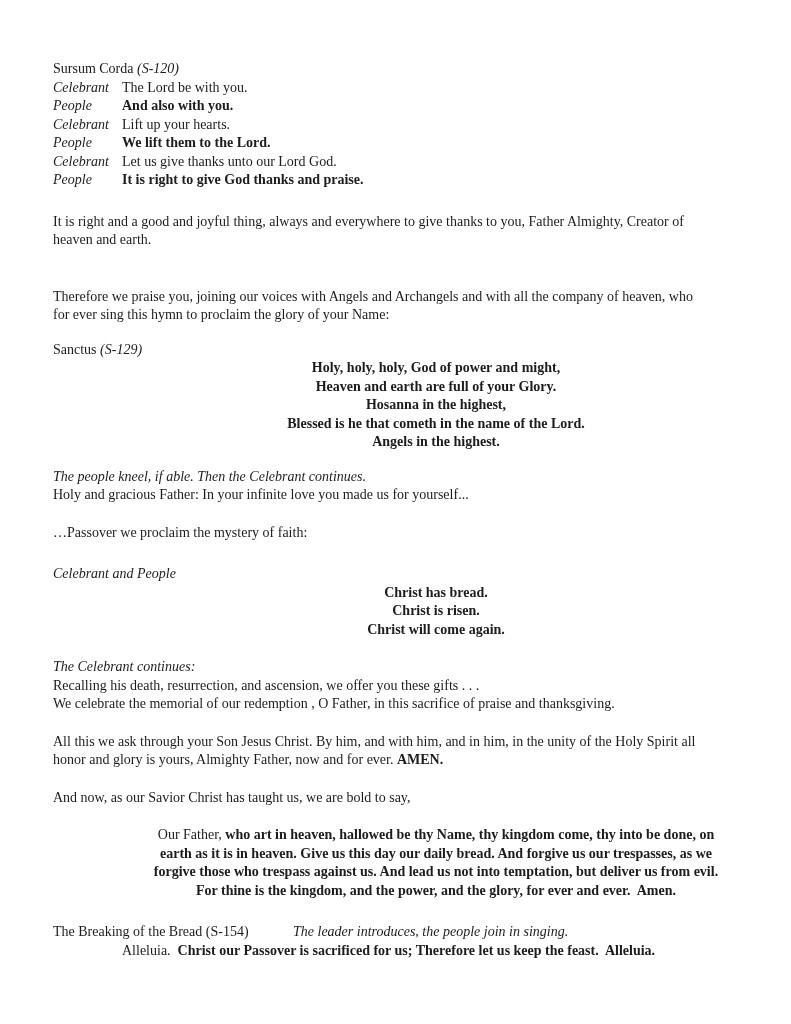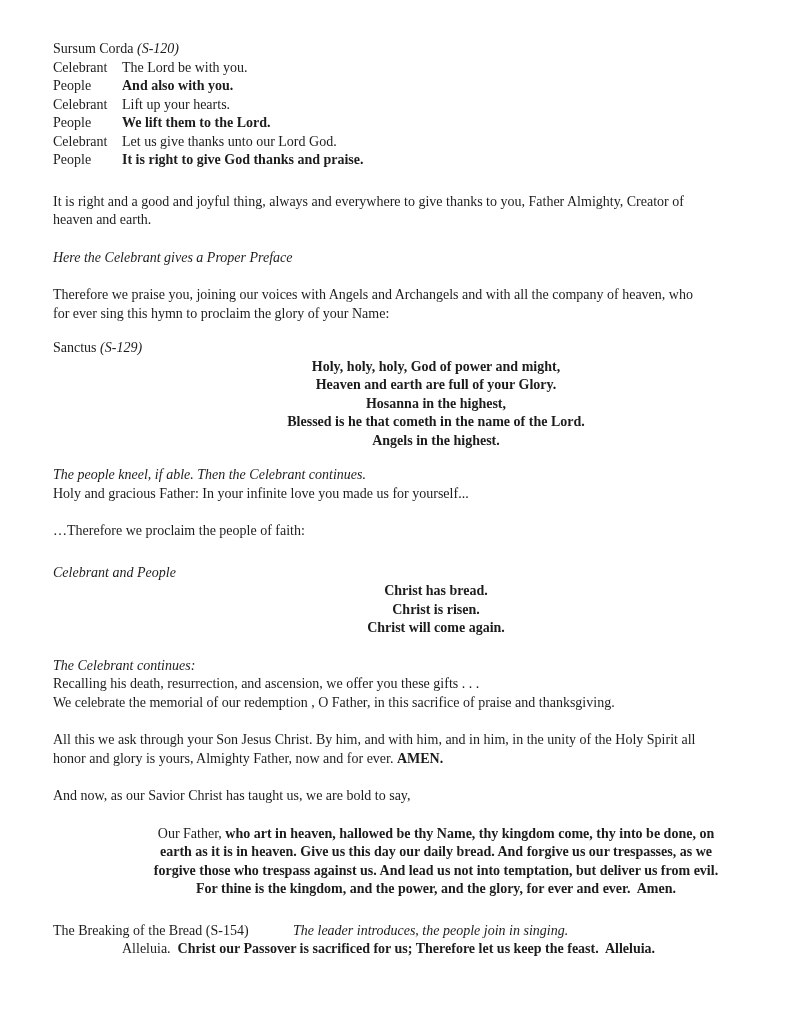--- a/index.html
+++ b/index.html
@@ -9,21 +9,21 @@
   }
   body {
     width: 791px;
     height: 1024px;
     overflow: hidden;
     color: #1c1c1c;
     font-family: "Liberation Serif", "DejaVu Serif", serif;
     font-size: 14px;
   }
   .page {
-    padding: 40px 20px 0 53px;
+    padding: 60px 20px 0 53px;
     box-sizing: border-box;
     width: 791px;
     height: 1024px;
     overflow: hidden;
     border-radius: 23px;
   }
   .line {
     white-space: pre;
     line-height: 18.5px;
     height: 18.5px;
@@ -32,20 +32,21 @@
   .rb { font-weight: bold; font-style: normal; }
   .ri { font-style: italic; font-weight: normal; }
   .dialogue .drow {
     white-space: pre;
     line-height: 18.5px;
     height: 18.5px;
   }
   .dlabel {
     display: inline-block;
     width: 69px;
+    font-style: italic;
   }
   .ind1 { padding-left: 48px; text-align: center; }
   .ind2 { padding-left: 69px; }
   .spacer.sm { height: 16px; }
   .spacer.md { height: 19px; }
   .spacer.lg { height: 23px; }
   .tcleft { display: inline-block; }
   .tcleft.narrow { width: 130px; }
   .tcleft.wide { width: 240px; }
 </style>
@@ -63,23 +64,20 @@
       <div class="drow"><span class="dlabel">People</span><span class="rb">We lift them to the Lord.</span></div>
       <div class="drow"><span class="dlabel">Celebrant</span><span class="rn">Let us give thanks unto our Lord God.</span></div>
       <div class="drow"><span class="dlabel">People</span><span class="rb">It is right to give God thanks and praise.</span></div>
     </div>
     <div class="spacer lg"></div>
     <div class="block">
       <div class="line"><span class="rn">It is right and a good and joyful thing, always and everywhere to give thanks to you, Father Almighty, Creator of</span></div>
       <div class="line"><span class="rn">heaven and earth.</span></div>
     </div>
     <div class="spacer md"></div>
-    <div class="block">
-      <div class="line"><span class="ri">Here the Celebrant gives a Proper Preface</span></div>
-    </div>
     <div class="spacer md"></div>
     <div class="block">
       <div class="line"><span class="rn">Therefore we praise you, joining our voices with Angels and Archangels and with all the company of heaven, who</span></div>
       <div class="line"><span class="rn">for ever sing this hymn to proclaim the glory of your Name:</span></div>
     </div>
     <div class="spacer sm"></div>
     <div class="block">
       <div class="line"><span class="rn">Sanctus </span><span class="ri">(S-129)</span></div>
     </div>
     <div class="block ind1">
@@ -91,21 +89,21 @@
     </div>
     <div class="spacer sm"></div>
     <div class="block">
       <div class="line"><span class="ri">The people kneel, if able. Then the Celebrant continues.</span></div>
     </div>
     <div class="block">
       <div class="line"><span class="rn">Holy and gracious Father: In your infinite love you made us for yourself...</span></div>
     </div>
     <div class="spacer md"></div>
     <div class="block">
-      <div class="line"><span class="rn">…Therefore we proclaim the people of faith:</span></div>
+      <div class="line"><span class="rn">…Passover we proclaim the mystery of faith:</span></div>
     </div>
     <div class="spacer lg"></div>
     <div class="block">
       <div class="line"><span class="ri">Celebrant and People</span></div>
     </div>
     <div class="block ind1">
       <div class="line"><span class="rb">Christ has bread.</span></div>
       <div class="line"><span class="rb">Christ is risen.</span></div>
       <div class="line"><span class="rb">Christ will come again.</span></div>
     </div>

